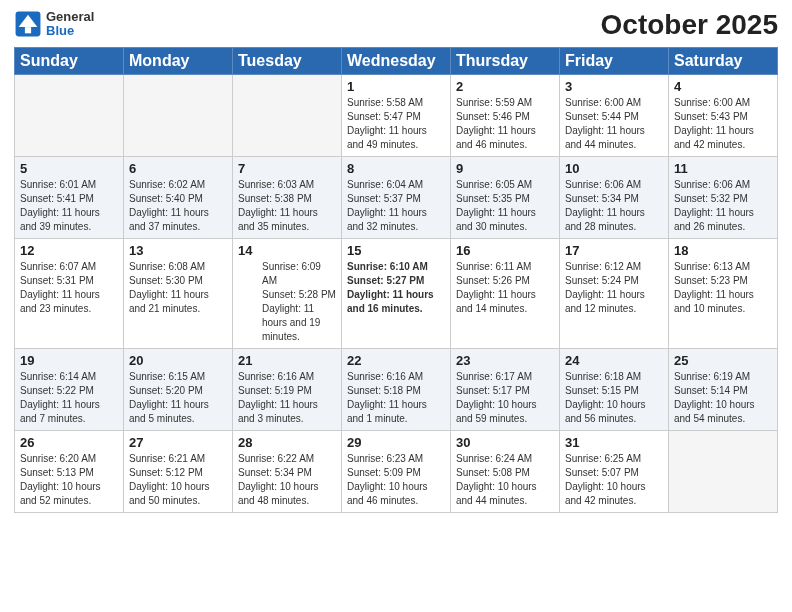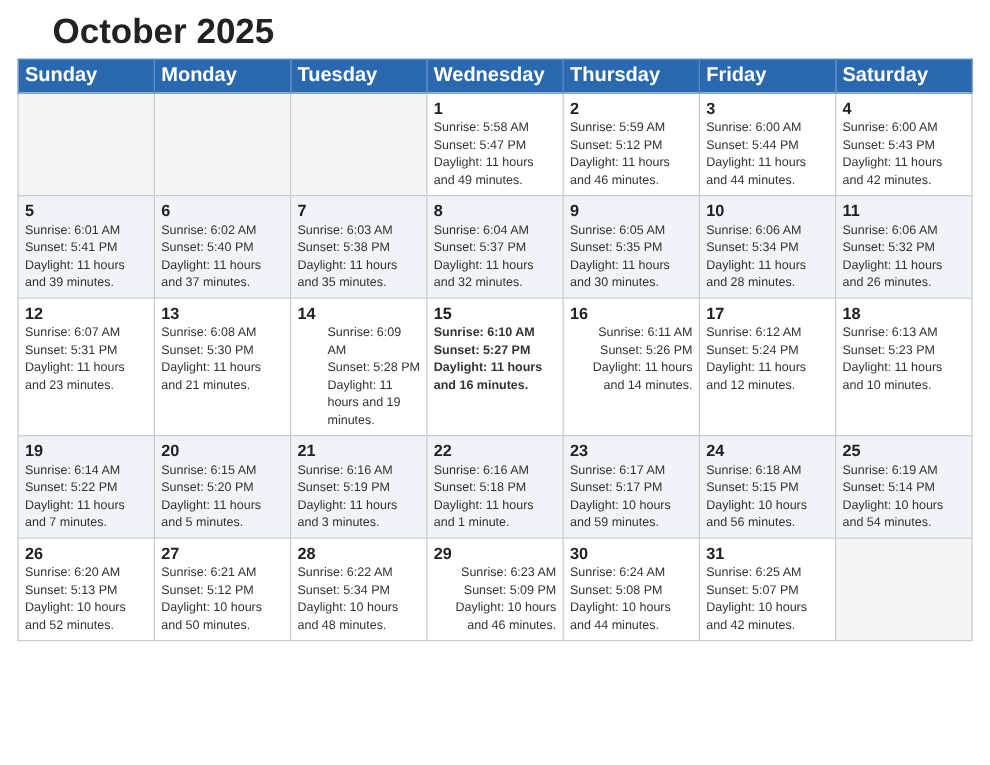--- a/index.html
+++ b/index.html
@@ -94,20 +94,31 @@
     }
     .alt-row td {
       background: #f0f4f8;
     }
   </style>
 </head>
 <body>
 
 <div class="container">
   <div class="header-row">
+    <div class="logo">
+      <svg class="logo-icon" viewBox="0 0 36 36">
+        <rect x="2" y="2" width="32" height="32" rx="4" fill="#1a6abf"></rect>
+        <polygon points="18,6 30,22 6,22" fill="white"></polygon>
+        <rect x="14" y="22" width="8" height="8" fill="white"></rect>
+      </svg>
+      <div class="logo-text">
+        <span class="general">General</span>
+        <span class="blue">Blue</span>
+      </div>
+    </div>
     <div class="title-block">
       <div class="month-title">October 2025</div>
     </div>
   </div>
 
   <table class="calendar">
     <thead>
       <tr>
         <th>Sunday</th>
         <th>Monday</th>
@@ -125,21 +136,21 @@
           <td class="empty"></td>
           <td>
             <span class="day-num">1</span>
             <div class="day-info" style="white-space: pre-line;">Sunrise: 5:58 AM
 Sunset: 5:47 PM
 Daylight: 11 hours and 49 minutes.</div>
           </td>
           <td>
             <span class="day-num">2</span>
             <div class="day-info" style="white-space: pre-line;">Sunrise: 5:59 AM
-Sunset: 5:12 PM
+Sunset: 5:46 PM
 Daylight: 11 hours and 46 minutes.</div>
           </td>
           <td>
             <span class="day-num">3</span>
             <div class="day-info" style="white-space: pre-line;">Sunrise: 6:00 AM
 Sunset: 5:44 PM
 Daylight: 11 hours and 44 minutes.</div>
           </td>
           <td>
             <span class="day-num">4</span>
@@ -212,21 +223,21 @@
 Daylight: 11 hours and 19 minutes.</div>
           </td>
           <td>
             <span class="day-num">15</span>
             <div class="day-info" style="white-space: pre-line; font-weight: bold;">Sunrise: 6:10 AM
 Sunset: 5:27 PM
 Daylight: 11 hours and 16 minutes.</div>
           </td>
           <td>
             <span class="day-num">16</span>
-            <div class="day-info" style="white-space: pre-line; text-align: right;">Sunrise: 6:11 AM
+            <div class="day-info" style="white-space: pre-line;">Sunrise: 6:11 AM
 Sunset: 5:26 PM
 Daylight: 11 hours and 14 minutes.</div>
           </td>
           <td>
             <span class="day-num">17</span>
             <div class="day-info" style="white-space: pre-line;">Sunrise: 6:12 AM
 Sunset: 5:24 PM
 Daylight: 11 hours and 12 minutes.</div>
           </td>
           <td>
@@ -294,21 +305,21 @@
 Daylight: 10 hours and 50 minutes.</div>
           </td>
           <td>
             <span class="day-num">28</span>
             <div class="day-info" style="white-space: pre-line;">Sunrise: 6:22 AM
 Sunset: 5:34 PM
 Daylight: 10 hours and 48 minutes.</div>
           </td>
           <td>
             <span class="day-num">29</span>
-            <div class="day-info" style="white-space: pre-line; text-align: right;">Sunrise: 6:23 AM
+            <div class="day-info" style="white-space: pre-line;">Sunrise: 6:23 AM
 Sunset: 5:09 PM
 Daylight: 10 hours and 46 minutes.</div>
           </td>
           <td>
             <span class="day-num">30</span>
             <div class="day-info" style="white-space: pre-line;">Sunrise: 6:24 AM
 Sunset: 5:08 PM
 Daylight: 10 hours and 44 minutes.</div>
           </td>
           <td>

